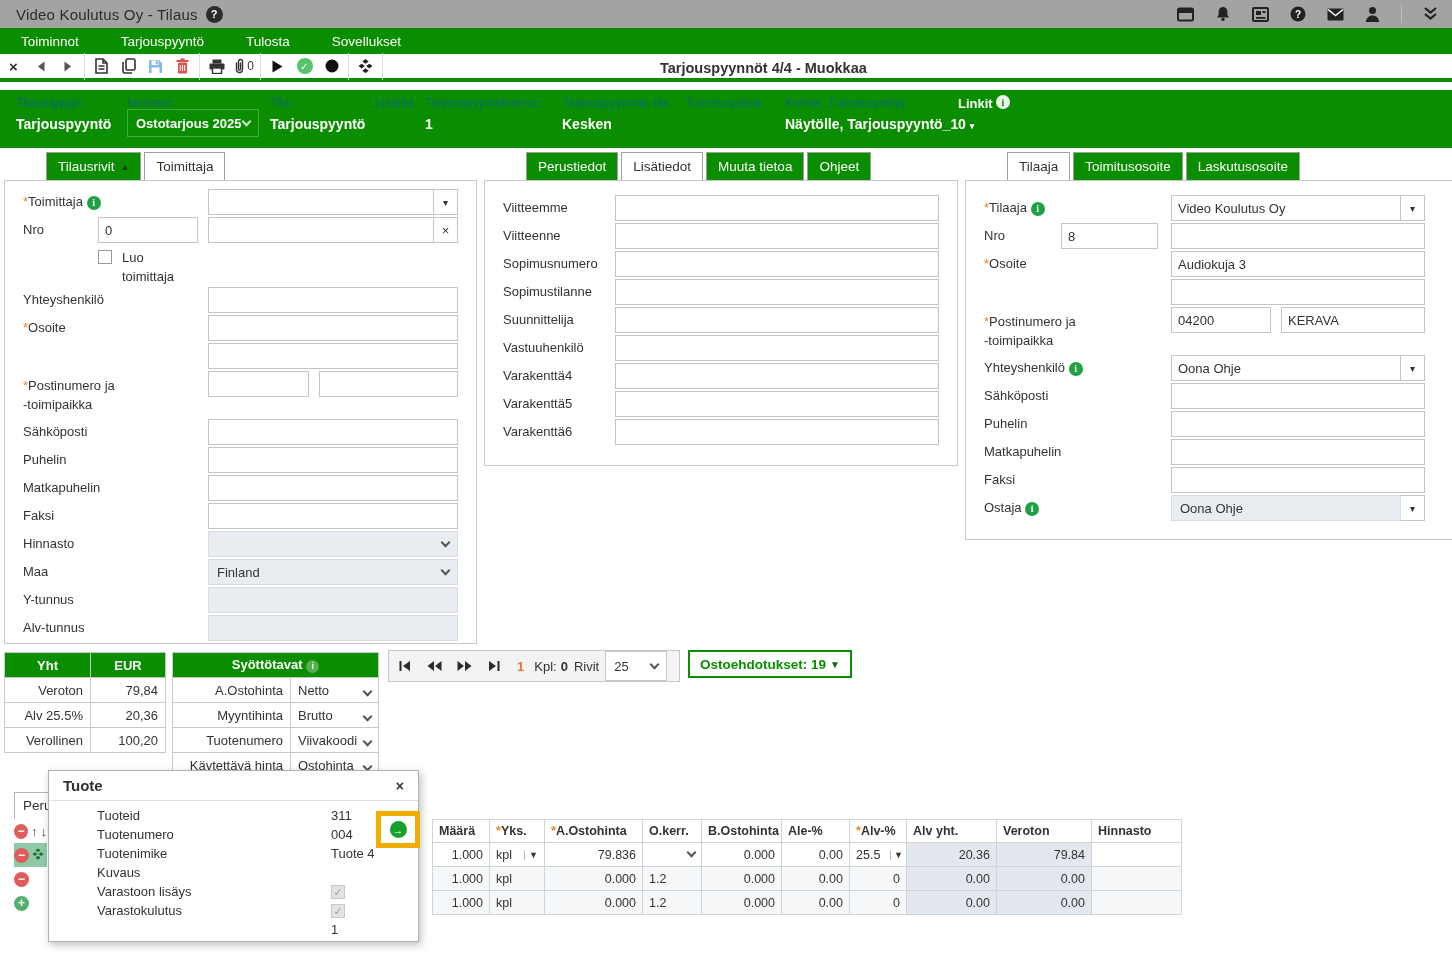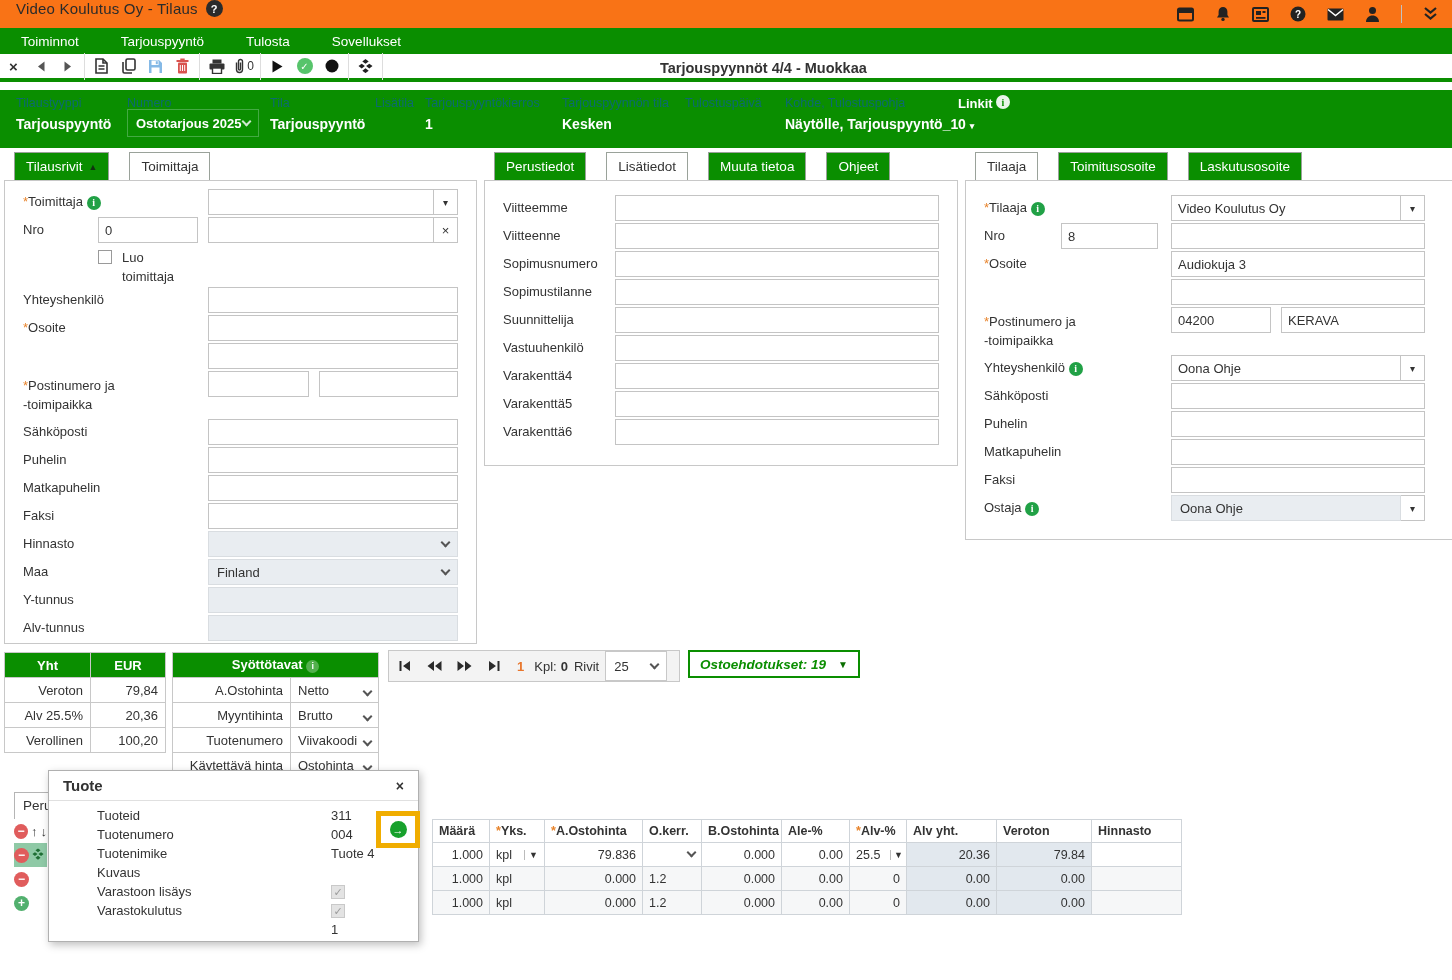--- a/index.html
+++ b/index.html
@@ -1,21 +1,21 @@
 <!DOCTYPE html>
 <html><head>
 <meta charset="utf-8">
 <style>
   * { margin:0; padding:0; box-sizing:border-box; }
   html,body { width:1452px; height:980px; overflow:hidden; background:#fff;
     font-family:"Liberation Sans", sans-serif; color:#333; }
 
   
-  .titlebar { position:absolute; left:0; top:0; width:1452px; height:28px; background:#f97316;
-    display:flex; align-items:flex-start; }
+  .titlebar { position:absolute; left:0; top:0; width:1452px; height:28px; background:#a3a3a3;
+    display:flex; align-items:center; }
   .apptitle { font-size:15px; color:#2b2b2b; padding-left:16px; letter-spacing:.2px; }
   .help-badge { width:17px; height:17px; border-radius:50%; background:#2b2b2b; color:#fff;
     font-size:11px; font-weight:bold; display:inline-flex; align-items:center; justify-content:center;
     margin-left:8px; }
   .tb-icons { position:absolute; right:14px; top:0; height:28px; display:flex; align-items:center; gap:21px; }
   .tb-icons svg { display:block; }
   .tb-divider { width:1px; height:18px; background:#c2c2c2; }
 
   
   .menubar { position:absolute; left:0; top:28px; width:1452px; height:26px; background:#0a8e00;
@@ -41,21 +41,21 @@
   .band-select .val { color:#fff; font-weight:bold; font-size:13px; }
   .chev { display:inline-block; width:7px; height:7px; border-right:2px solid #555; border-bottom:2px solid #555;
     transform:rotate(45deg); margin-top:-4px; }
   .chev.light { border-color:#cfe8cf; }
   .info-dot { display:inline-flex; width:14px; height:14px; border-radius:50%; background:#21a146; color:#fff;
     font-size:10px; font-weight:bold; align-items:center; justify-content:center; font-family:"Liberation Serif",serif; }
   .info-dot.inverse { background:#eaf5ea; color:#0a8e00; }
   .caret-sm { font-size:9px; color:#fff; }
 
   
-  .tabs { position:absolute; display:flex; gap:20px; height:28px; }
+  .tabs { position:absolute; display:flex; gap:3px; height:28px;margin-left:32px; }
   .tab { height:28px; padding:0 11px; display:flex; align-items:center; gap:6px; font-size:13.5px;
     border:1px solid #9aa29a; border-bottom:none; background:#0a8e00; color:#fff; }
   .tab.active { background:#fff; color:#333; }
   .panelbox { position:absolute; border:1px solid #c8c8c8; background:#fff; }
   .frow { display:flex; align-items:flex-start; margin:2px 18px 0 18px; }
   .flabel { font-size:13px; color:#333; padding-top:5px; }
   .star { color:#e8842c; }
   .tinput { height:26px; border:1px solid #c4c4c4; background:#fff; font-size:13px; padding:0 6px;
     font-family:"Liberation Sans",sans-serif; color:#333; }
   .tinput.dis { background:#e9edf1; border-color:#d9dde1; }
@@ -77,21 +77,21 @@
 
   
   .pager { position:absolute; left:388px; top:650px; width:292px; height:32px; background:#f3f3f3;
     border:1px solid #c8c8c8; display:flex; align-items:center; font-size:13px; }
   .pg-btn { width:30px; display:flex; justify-content:center; }
   .pg-num { color:#e8762d; font-weight:bold; margin:0 10px 0 8px; }
   .rows-select { width:62px; height:30px; background:#fff; border:1px solid #c8c8c8; margin-left:6px;
     display:flex; align-items:center; justify-content:space-between; padding:0 8px; }
   .suggest-btn { position:absolute; left:688px; top:650px; height:28px; border:2px solid #0a8e00;
     background:#fff; color:#0a8e00; font-weight:bold; font-size:13.5px; display:flex; align-items:center;
-    gap:12px; padding:0 10px;font-style:italic; }
+    gap:4px; padding:0 10px; }
   .suggest-btn .dn { color:#0a6e00; font-size:10px; }
 
   
   .grid-cell { border-right:1px solid #cfd4d9; border-bottom:1px solid #cfd4d9; height:24px;
     font-size:12.5px; padding:0 6px; display:flex; align-items:center; background:#fff; }
   .grid-head .grid-cell { font-weight:bold; border-top:1px solid #cfd4d9; }
   .grid-row2 .grid-cell { background:#f6f7f8; }
   .grid-cell.greycol { background:#e2e8ee !important; }
   .grid-cell.r { justify-content:flex-end; }
   .rowicon { width:15px; height:15px; border-radius:50%; color:#fff; font-size:12px; line-height:14px;

